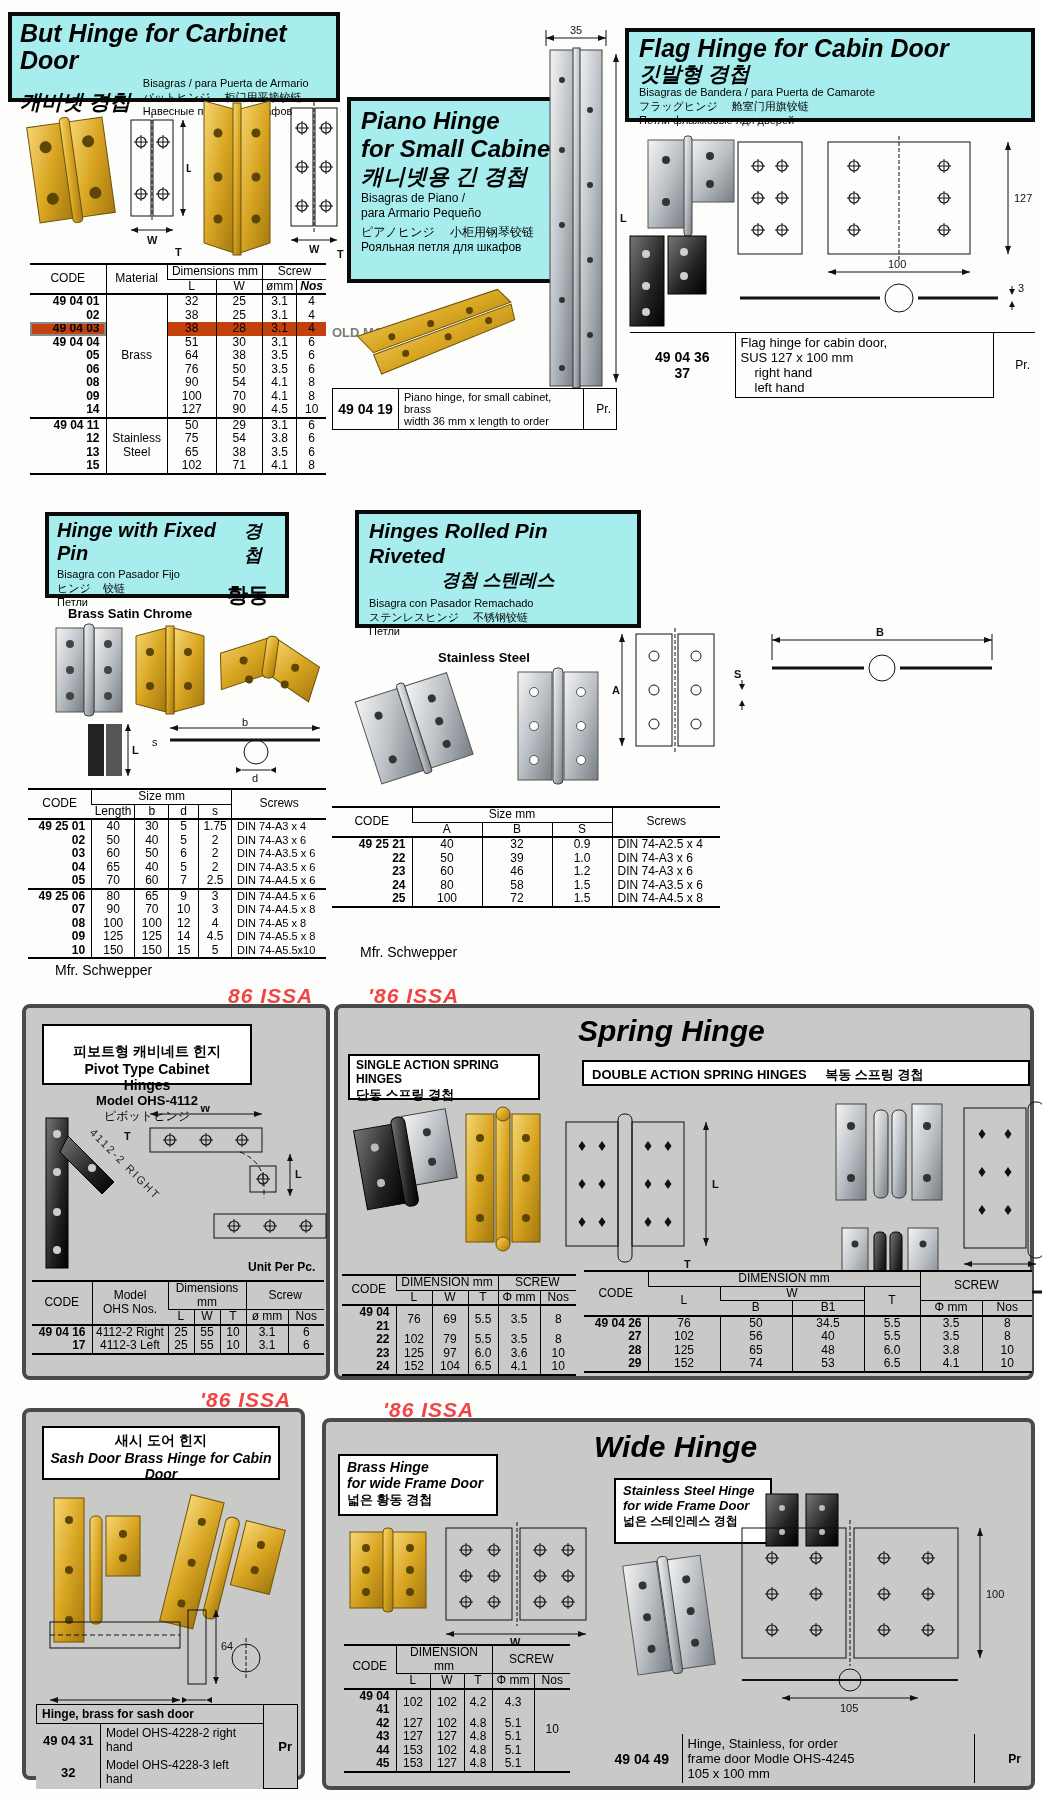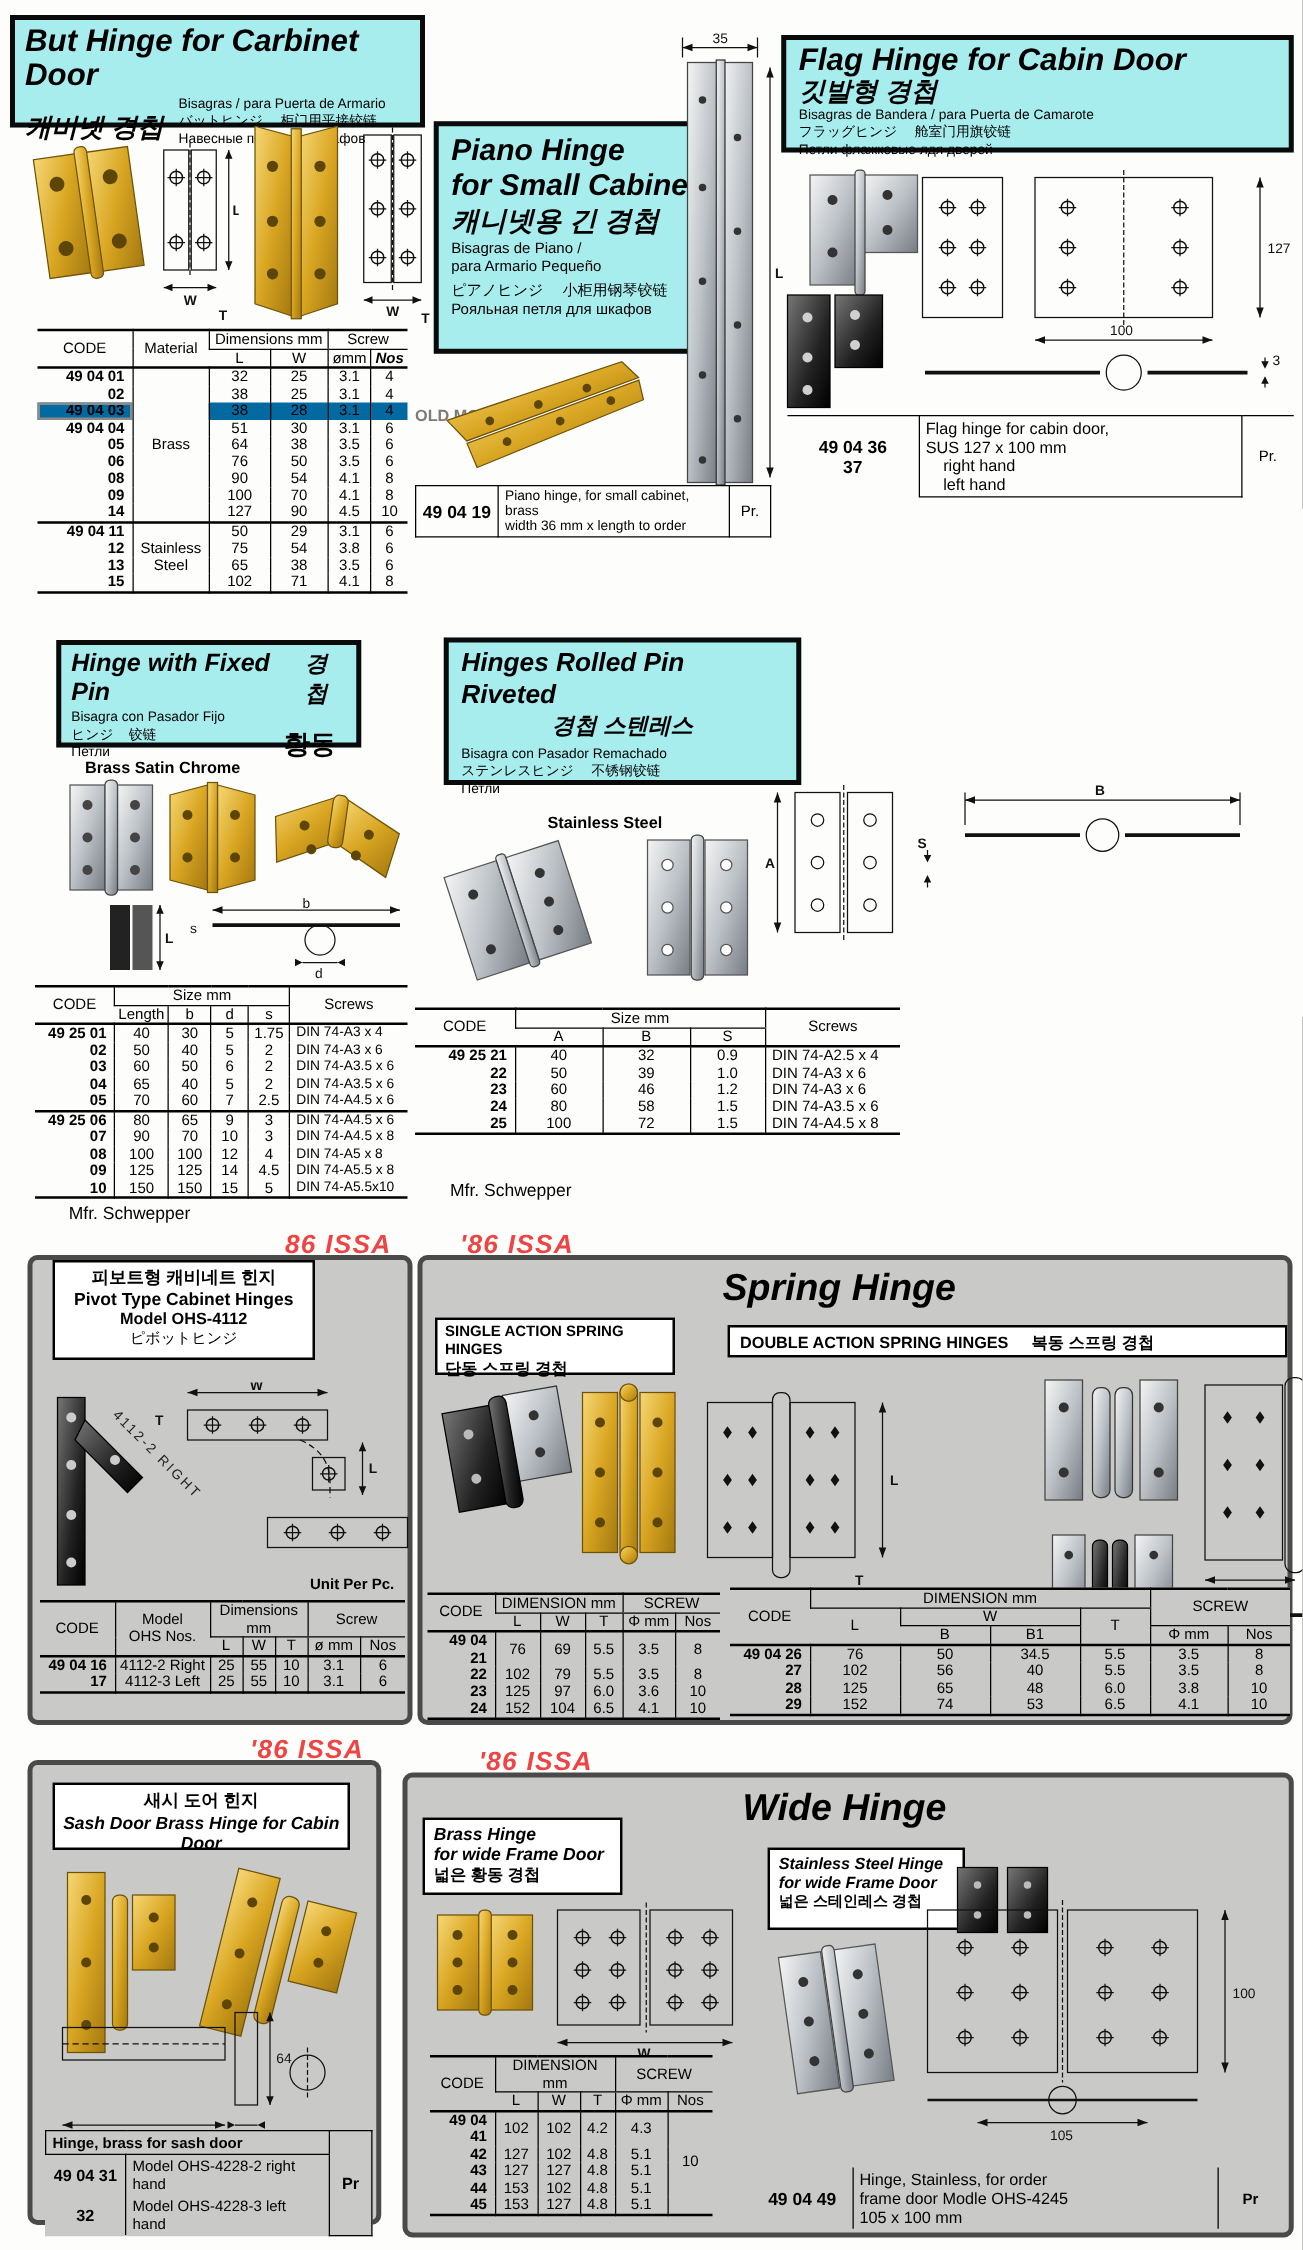--- a/index.html
+++ b/index.html
@@ -17,29 +17,29 @@
   
   table.cat{border-collapse:collapse;background:transparent}
   table.cat th,table.cat td{font-size:12px;padding:0 3px;text-align:center;line-height:13.5px;font-weight:normal}
   table.cat th{font-size:12px}
   table.cat td+td,table.cat th+th{border-left:1px solid #000}
   table.cat thead{border-top:2px solid #000;border-bottom:2px solid #000}
   table.cat tbody{border-bottom:2px solid #000}
   table.cat thead th.ub{border-bottom:1px solid #000}
   table.cat td:first-child{font-weight:bold;text-align:right;padding-right:6px}
   tr.sep{border-top:2px solid #000}
-  tr.hl td{background:#0369a1}
+  tr.hl td{background:#c2410c}
   tr.hl td:first-child{outline:2px solid #8a8a8a;outline-offset:-2px}
   .fixedtab td:last-child, .rolledtab td:last-child{text-align:left;padding-left:5px;font-weight:normal}
   .fixedtab td:last-child{font-size:11px}
   
   .strip{border-collapse:collapse}
   .strip td{border:1px solid #000;font-size:12px;padding:2px 5px;vertical-align:middle}
   .strip td.code{font-weight:bold;font-size:14px;text-align:center}
-  .strip td.unit{text-align:center}
+  .strip td.unit{text-align:right}
   svg text{font-family:"Liberation Sans",sans-serif}
   .dimtxt{font-size:11px;fill:#111}
 </style>
 </head>
 <body>
 
 <div class="page">
 
   <svg width="0" height="0" style="position:absolute">
     <defs>
@@ -675,21 +675,21 @@
           <td>72</td>
           <td>1.5</td>
           <td>DIN 74-A4.5 x 8</td>
         </tr>
       </tbody>
   </table>
   <div class="abs" style="left:360px;top:944px;font-size:14px">Mfr. Schwepper</div>
 
   <div class="abs issa" style="left:228px;top:984px">86 ISSA</div>
   <div class="abs panel" style="left:22px;top:1004px;width:308px;height:376px">
-    <div class="whitebox abs" style="left:16px;top:0;width:210px;height:80px;padding:3px">
+    <div class="whitebox abs" style="left:16px;top:16px;width:210px;height:61px;padding:17px">
       <div style="font-size:14px;font-weight:bold">피보트형 캐비네트 힌지</div>
       <div style="font-size:14px;font-weight:bold">Pivot Type Cabinet Hinges</div>
       <div style="font-size:13px;font-weight:bold">Model OHS-4112</div>
       <div style="font-size:12px">ピボットヒンジ</div>
     </div>
 
     <svg class="abs" style="left:10px;top:104px" width="90" height="190" viewBox="0 0 90 190">
       <rect x="10" y="6" width="22" height="150" fill="url(#dark)" stroke="#000"></rect>
       <path d="M32,24 L78,70 L66,82 L24,40 Z" fill="url(#dark)" stroke="#000"></path>
       <circle cx="21" cy="22" r="4" fill="#ccc"></circle>

